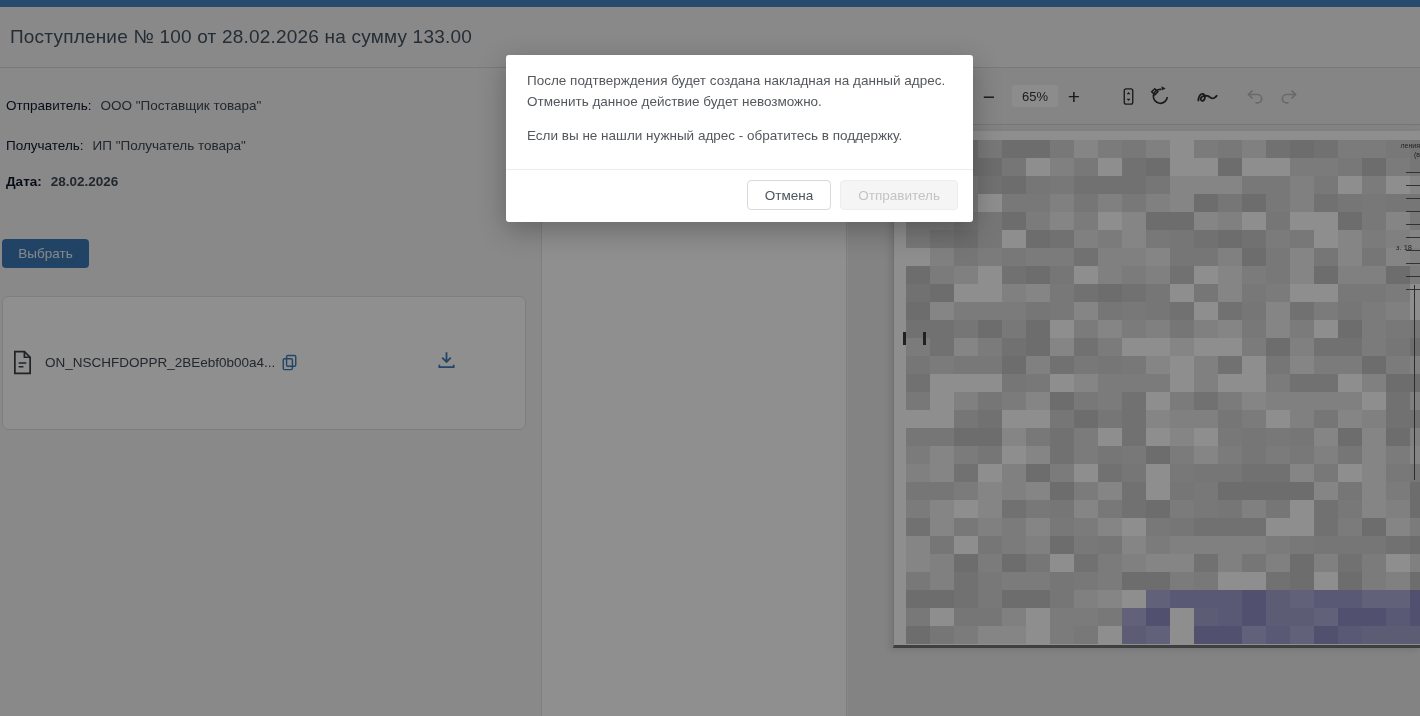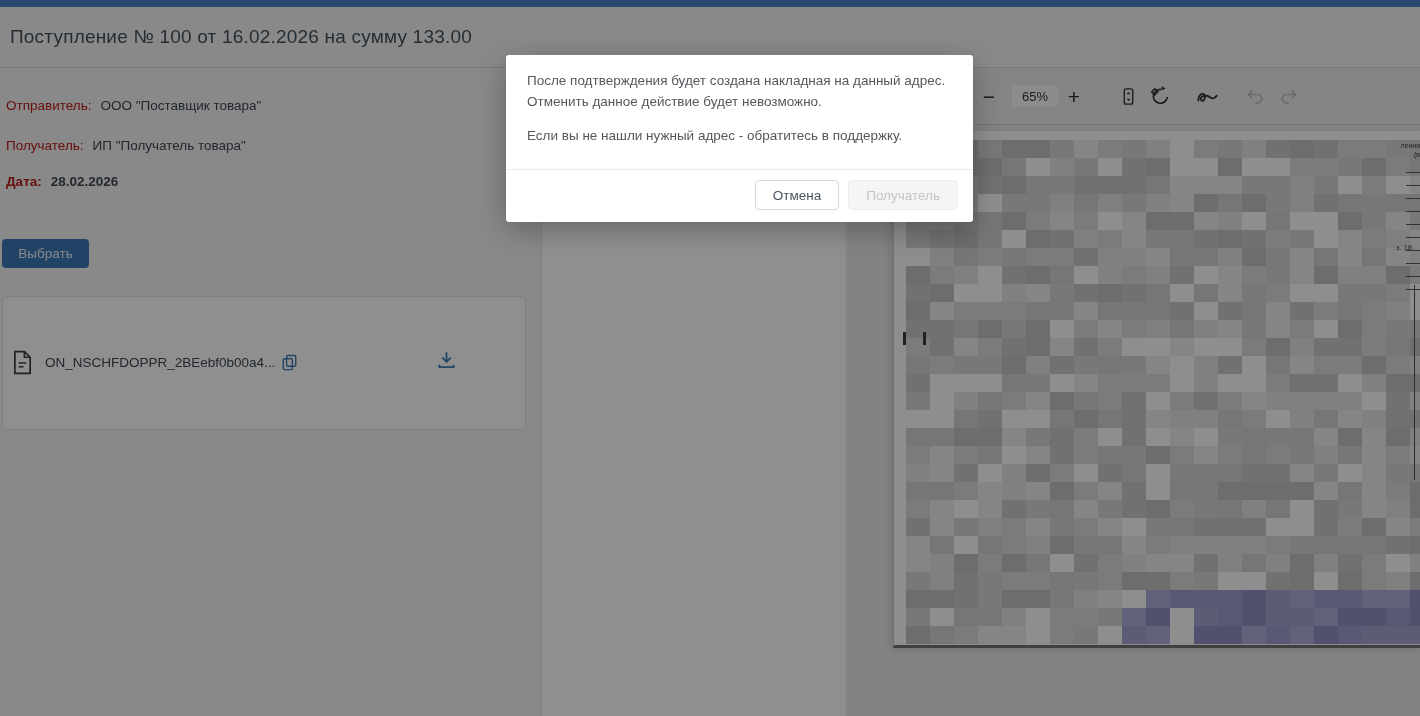--- a/index.html
+++ b/index.html
@@ -6,21 +6,21 @@
   body{width:1420px;height:716px;position:relative;overflow:hidden;
        background:#f4f4f5;font-family:"Liberation Sans",sans-serif;
        -webkit-font-smoothing:antialiased;}
   
   .topbar{position:absolute;left:0;top:0;right:0;height:7px;background:#4684c4;}
   .page-header{position:absolute;left:0;top:7px;right:0;height:60px;border-bottom:1px solid #d8d8d9;}
   .page-title{position:absolute;left:10px;top:19px;margin:0;font-size:19px;font-weight:500;
               color:#42525f;letter-spacing:.2px;white-space:nowrap;}
   .left-col{position:absolute;left:0;top:68px;width:527px;height:648px;}
   .info-row{position:absolute;left:6px;white-space:nowrap;font-size:13.5px;}
-  .lbl{color:#b91c1c;margin-right:9px;}
+  .lbl{color:#0f172a;margin-right:9px;}
   .val{color:#3e4852;}
   .warning-text{position:absolute;left:4px;top:140px;font-size:13.5px;color:#c23a35;white-space:nowrap;}
   .btn{border:none;border-radius:4px;font-family:inherit;font-size:13.5px;cursor:pointer;}
   .choose-btn{position:absolute;left:2px;top:171px;width:87px;height:29px;background:#3c78b4;color:#eef3f7;}
   .card{position:absolute;left:2px;width:524px;background:#ffffff;border:1px solid #e1e1e2;border-radius:6px;box-sizing:border-box;}
   .file-card{top:228px;height:134px;}
   .file-row{position:absolute;left:9px;top:52px;right:12px;height:30px;display:flex;align-items:center;}
   .file-name{font-size:13.5px;color:#3e4852;margin:0 7px 4px 12px;white-space:nowrap;}
   .icon-blue{color:#3f7cb6;}
   .download-btn{position:absolute;right:66px;top:50px;background:none;border:none;padding:2px;cursor:pointer;color:#3f7cb6;}
@@ -74,21 +74,21 @@
               color:#4a545e;font-size:13.5px;cursor:pointer;font-family:inherit;}
   .confirm-btn{height:30px;padding:0 17px;background:#f5f5f5;border:1px solid #ededed;border-radius:4px;
                color:#c4c4c4;font-size:13.5px;cursor:default;font-family:inherit;}
 </style>
 </head>
 <body>
 
 <div class="topbar"></div>
 
 <div class="page-header">
-  <h1 class="page-title">Поступление № 100 от 16.02.2026 на сумму 133.00</h1>
+  <h1 class="page-title">Поступление № 100 от 28.02.2026 на сумму 133.00</h1>
 </div>
 
 <div class="left-col">
   <div class="info-row" style="top:30px;">
     <span class="lbl">Отправитель:</span><span class="val">ООО "Поставщик товара"</span>
   </div>
   <div class="info-row" style="top:70px;">
     <span class="lbl">Получатель:</span><span class="val">ИП "Получатель товара"</span>
   </div>
   <div class="info-row" style="top:106px;font-weight:bold;">
@@ -728,15 +728,15 @@
 
 <div class="backdrop"></div>
 
 <div class="modal">
   <div class="modal-body">
     <p>После подтверждения будет создана накладная на данный адрес. Отменить данное действие будет невозможно.</p>
     <p>Если вы не нашли нужный адрес - обратитесь в поддержку.</p>
   </div>
   <div class="modal-footer">
     <button class="cancel-btn">Отмена</button>
-    <button class="confirm-btn" aria-disabled="true">Получатель</button>
+    <button class="confirm-btn" aria-disabled="true">Отправитель</button>
   </div>
 </div>
 
 </body></html>

